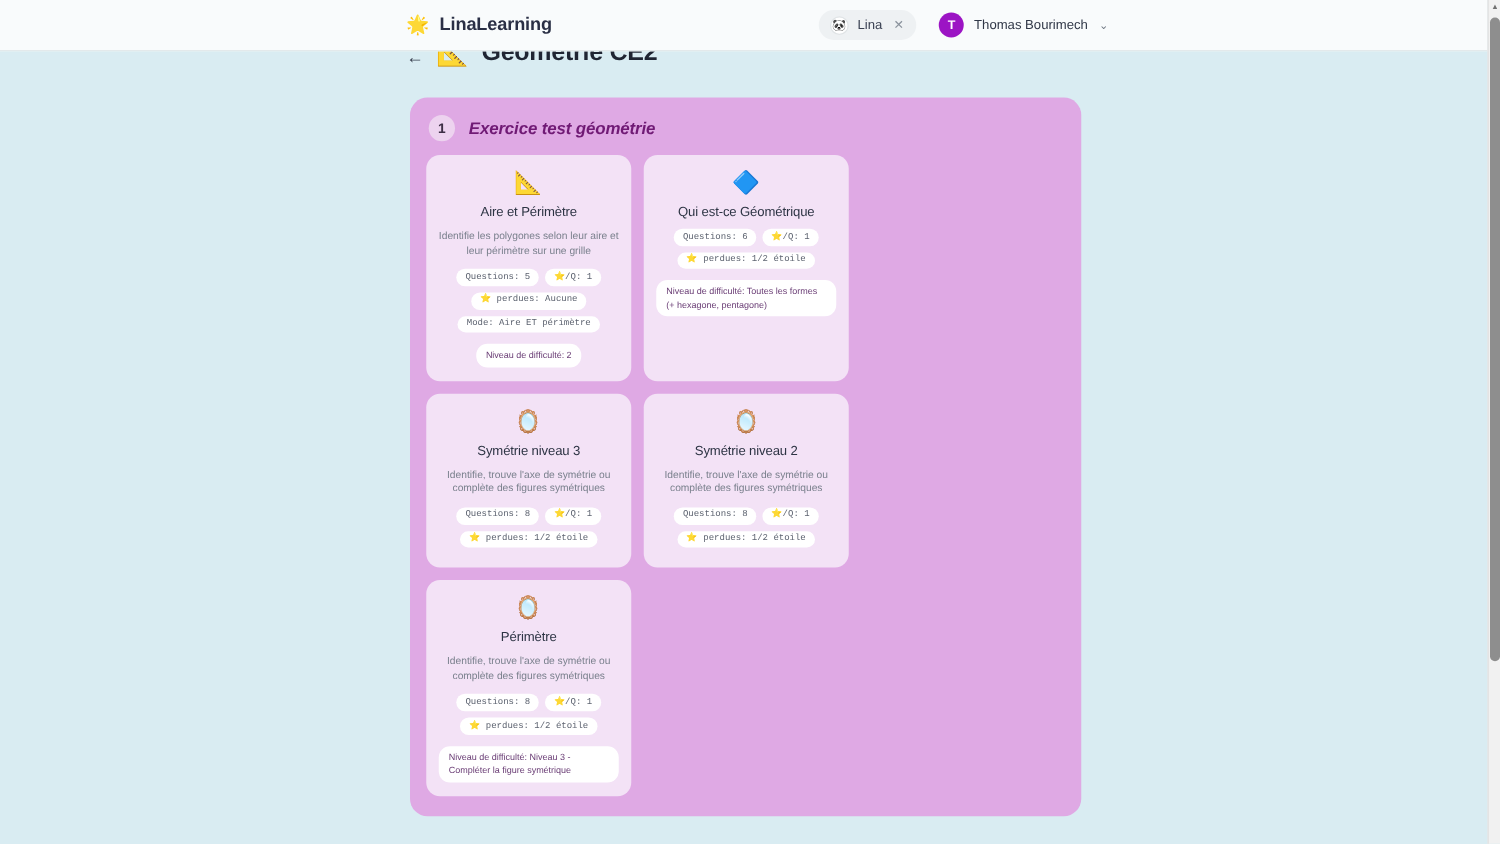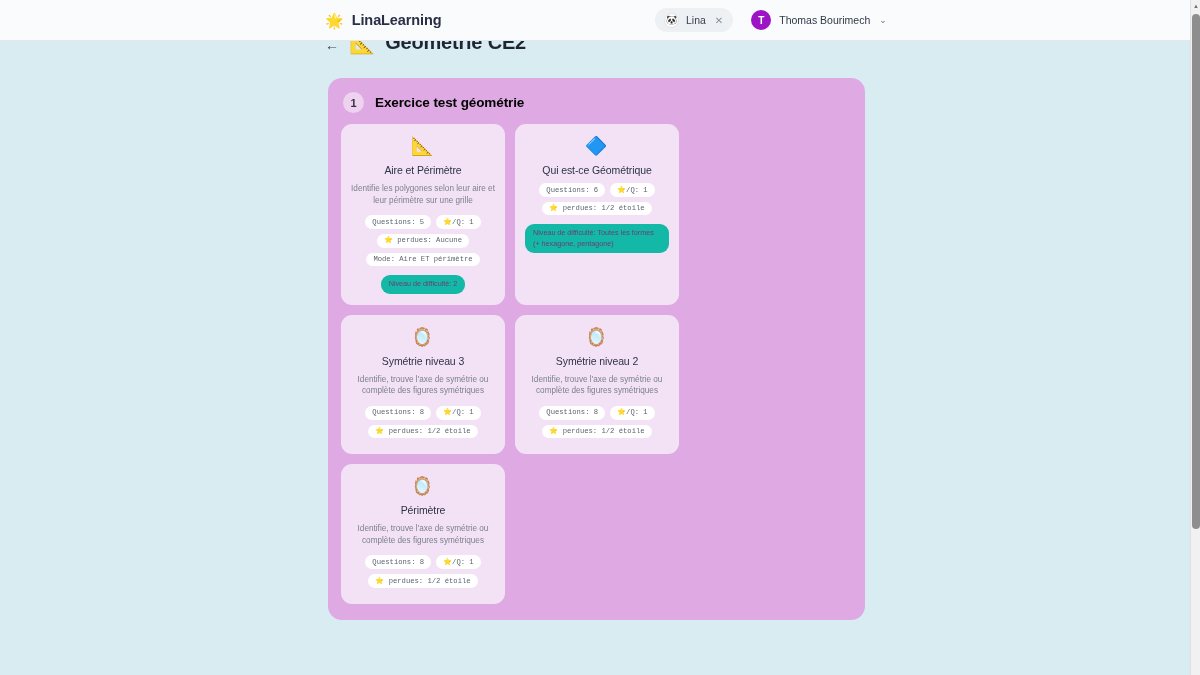--- a/index.html
+++ b/index.html
@@ -146,21 +146,21 @@
     font-size: 11px;
     font-weight: bold;
   }
   .purple .section-num { background: #edd3ef; color: #3d2f45; }
 
   .section-title {
     font-size: 13.5px;
     font-weight: bold;
     letter-spacing: -0.1px;
   }
-  .purple .section-title { color: #000000; }
+  .purple .section-title { color: #701a75; font-style: italic; }
 
   .cards {
     display: flex;
     flex-wrap: wrap;
     gap: 10px;
   }
 
   
   .card {
     width: 164px;
@@ -215,21 +215,21 @@
   }
 
   .difficulty {
     margin-top: 4px;
     width: 100%;
     border-radius: 9px;
     padding: 4px 8px;
     font-size: 7.2px;
     line-height: 1.45;
     color: #6a3d75;
-    background: #14b8a6;
+    background: #ffffff;
   }
   .difficulty.plain {
     background: transparent;
     color: #7d828d;
     padding-left: 2px;
   }
 
   
   .scrollbar-track {
     position: absolute;
@@ -345,20 +345,21 @@
             <div class="card-icon">🪞</div>
             <div class="card-title">Périmètre</div>
             <div class="card-desc">Identifie, trouve l'axe de symétrie ou complète des figures symétriques</div>
             <div class="chips-row">
               <span class="chip">Questions: 8</span>
               <span class="chip">⭐/Q: 1</span>
             </div>
             <div class="chips-row">
               <span class="chip">⭐ perdues: 1/2 étoile</span>
             </div>
+            <div class="difficulty">Niveau de difficulté: Niveau 3 - Compléter la figure symétrique</div>
           </div>
         </div>
       </div>
     </div>
 </div>
 
 <div class="scrollbar-track">
   <div class="scrollbar-arrow">▲</div>
   <div class="scrollbar-thumb"></div>
 </div>

